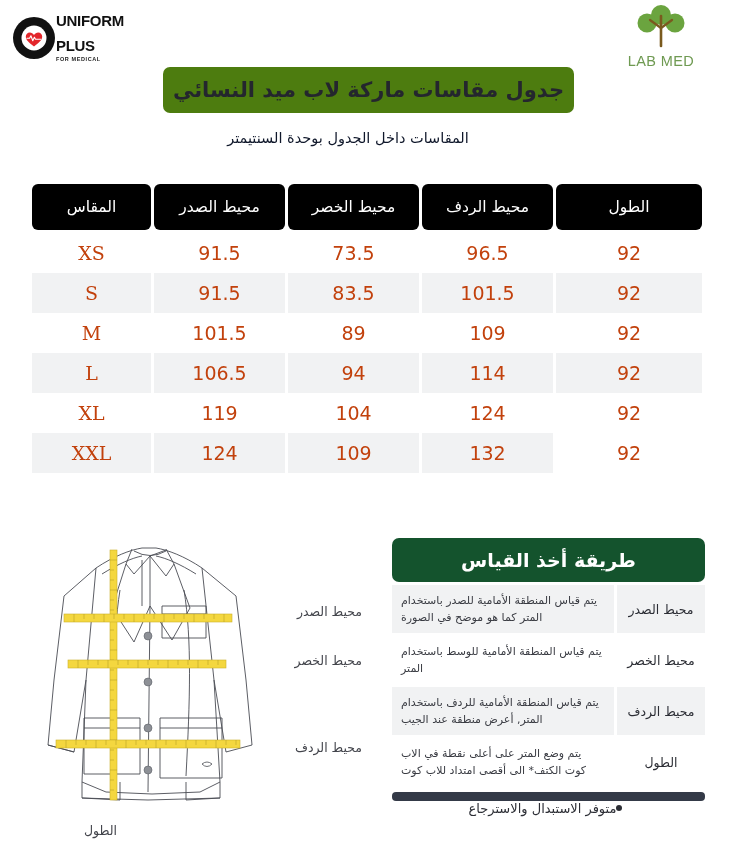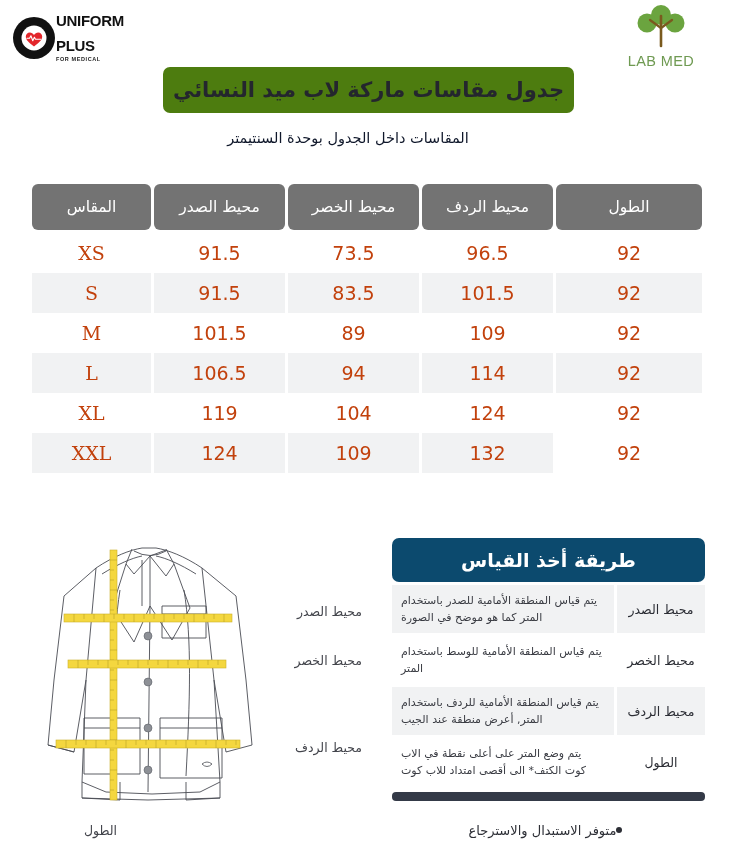--- a/index.html
+++ b/index.html
@@ -115,21 +115,21 @@
   .st-row {
     display: flex;
     gap: 3px;
     width: 100%;
   }
   .st-head {
     height: 46px;
     margin-bottom: 3px;
   }
   .st-head .st-cell {
-    background: #737373;
+    background: #000000;
     color: #ffffff;
     border-radius: 6px;
     font-size: 15.5px;
     font-weight: normal;
   }
   .st-body .st-cell {
     height: 40px;
     font-size: 19px;
     color: #c2410c;
   }
@@ -183,21 +183,21 @@
 
   
   .method {
     position: absolute;
     right: 32px;
     top: 14px;
     width: 313px;
   }
   .method-title {
     height: 44px;
-    background: #0c4a6e;
+    background: #14532d;
     border-radius: 7px;
     color: #ffffff;
     font-size: 19px;
     font-weight: bold;
     display: flex;
     align-items: center;
     justify-content: center;
     margin-bottom: 3px;
   }
   .m-row {
@@ -233,21 +233,20 @@
   .m-row.plain .m-label,
   .m-row.plain .m-desc { background: #ffffff; }
 
   .method-bar {
     height: 9px;
     background: #343a47;
     border-radius: 4px;
     margin-top: 6px;
   }
   .footer-note {
-    margin-top: 22px;
     text-align: center;
     font-size: 13px;
     color: #2c2e35;
   }
   .footer-bullet {
     display: inline-block;
     width: 6px; height: 6px;
     background: #2c2e35;
     border-radius: 50%;
     margin-right: 6px;

